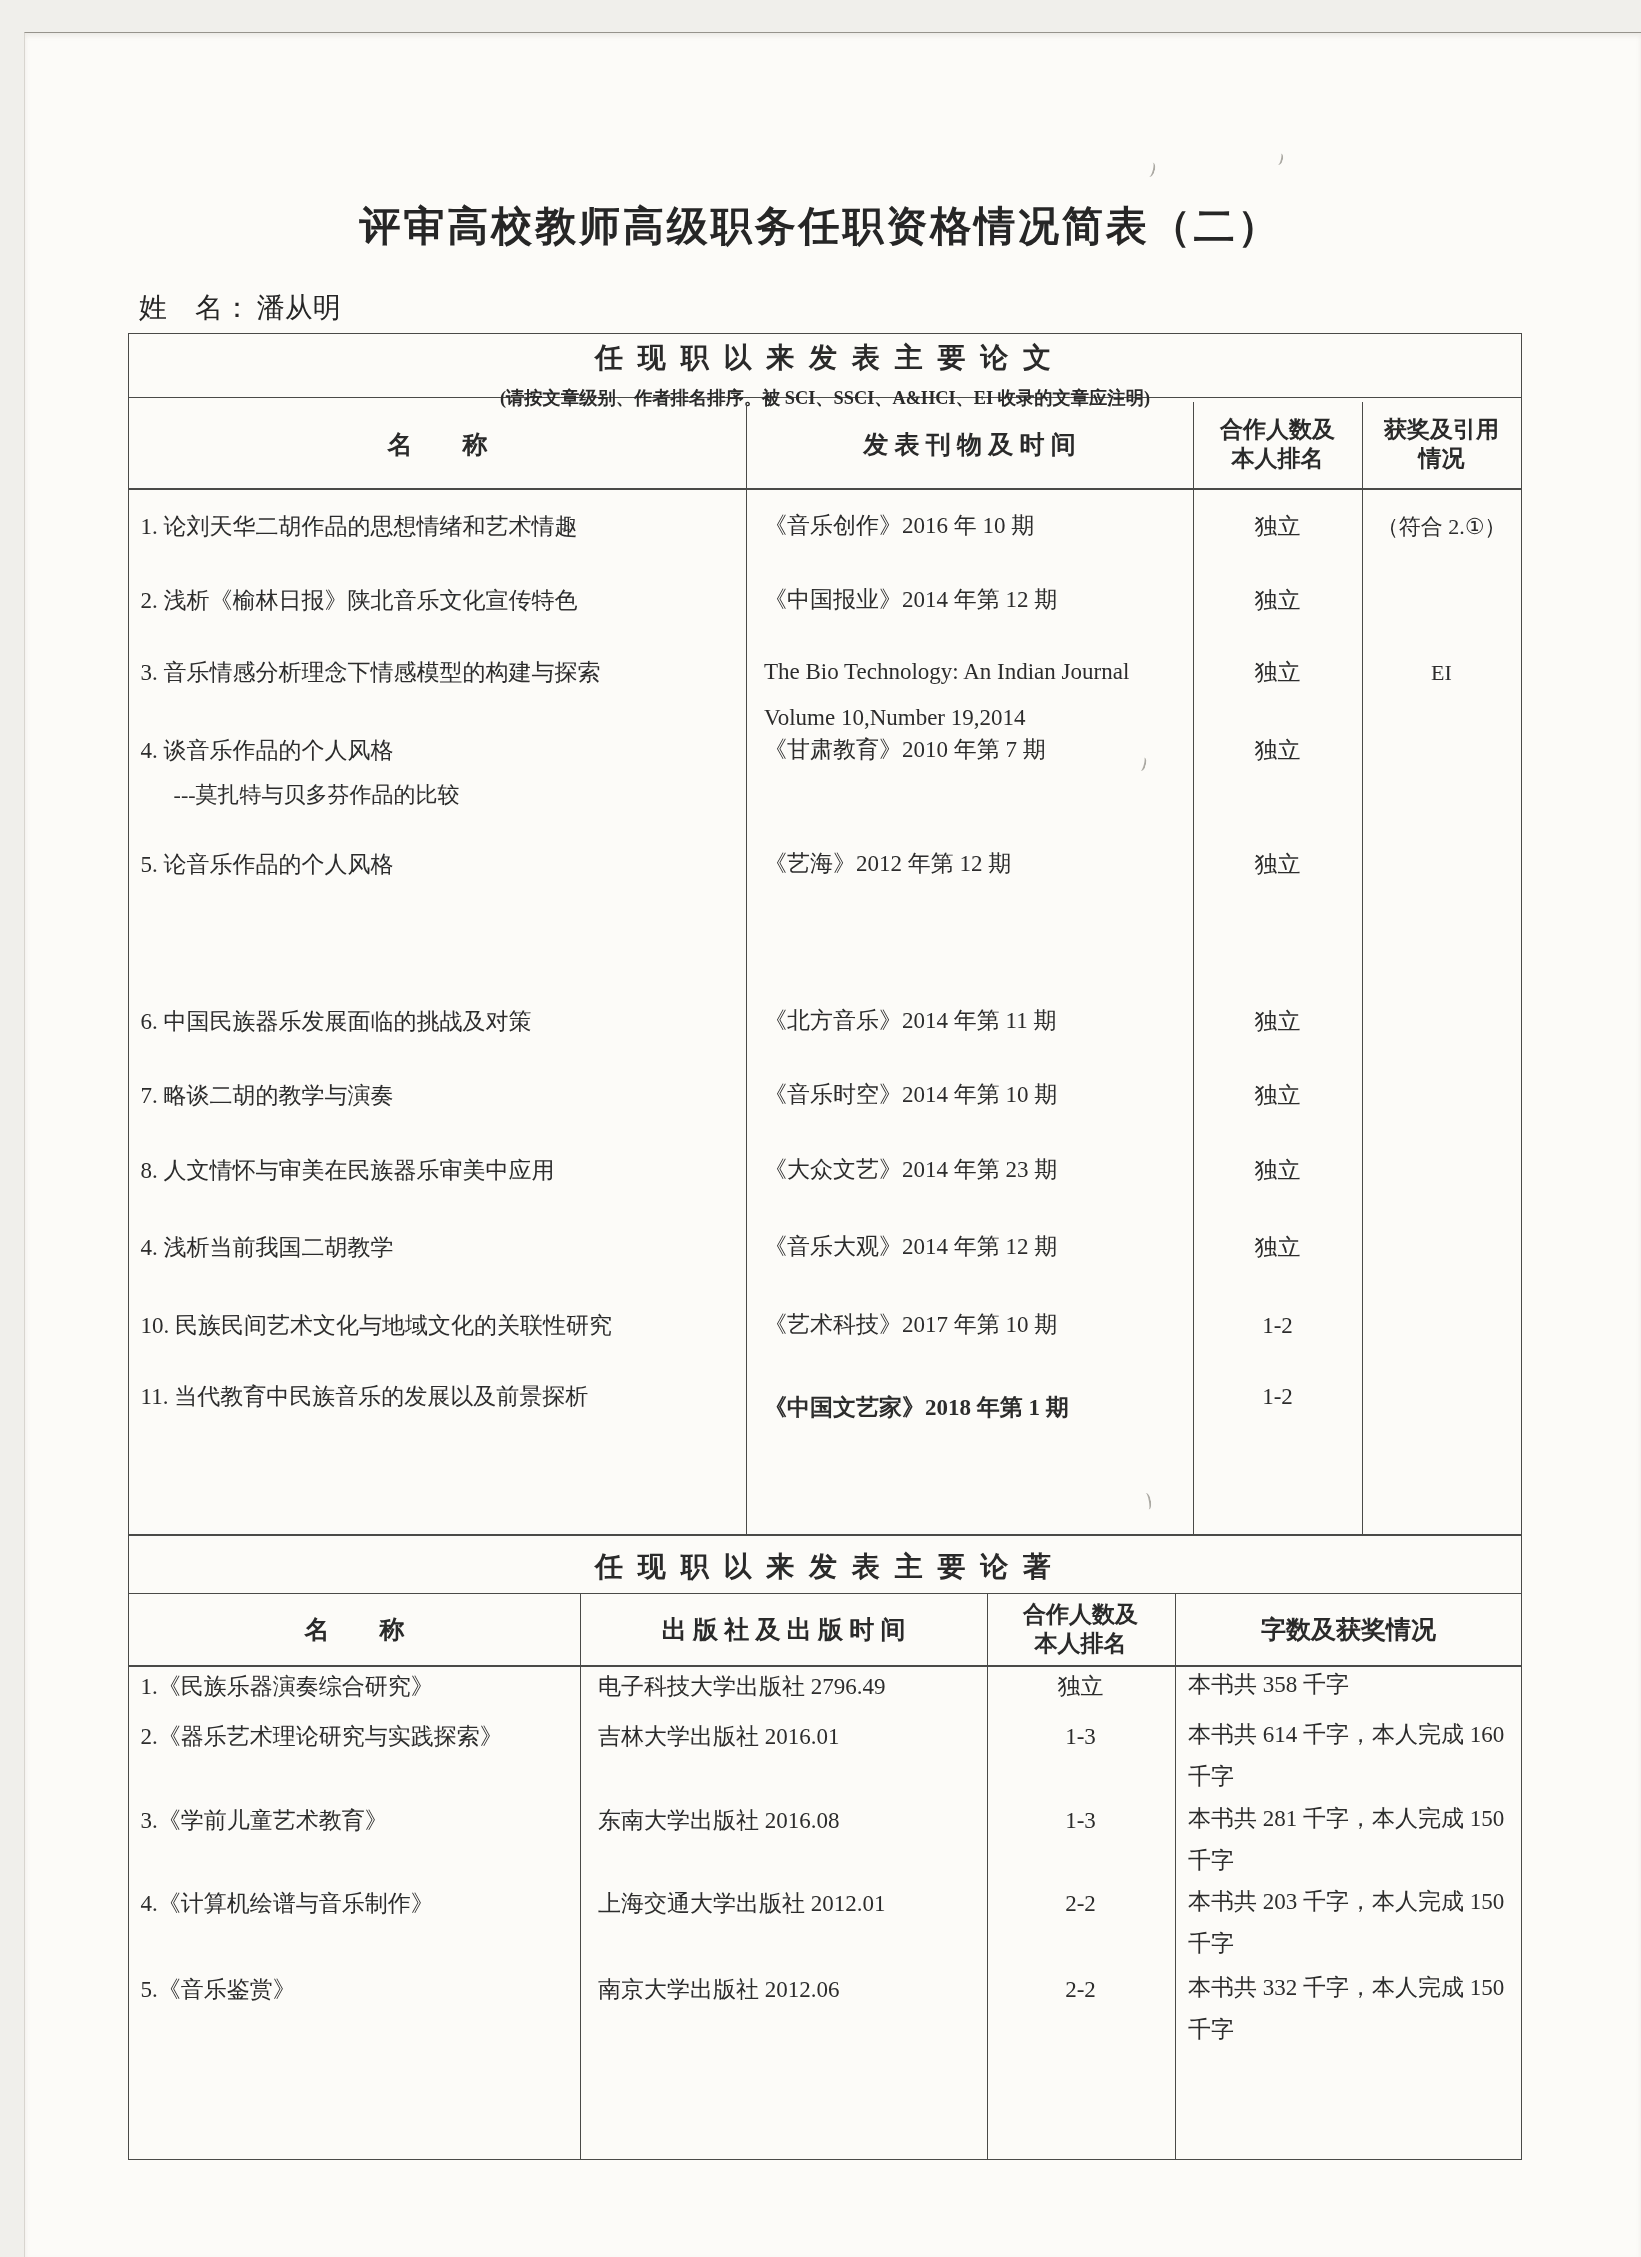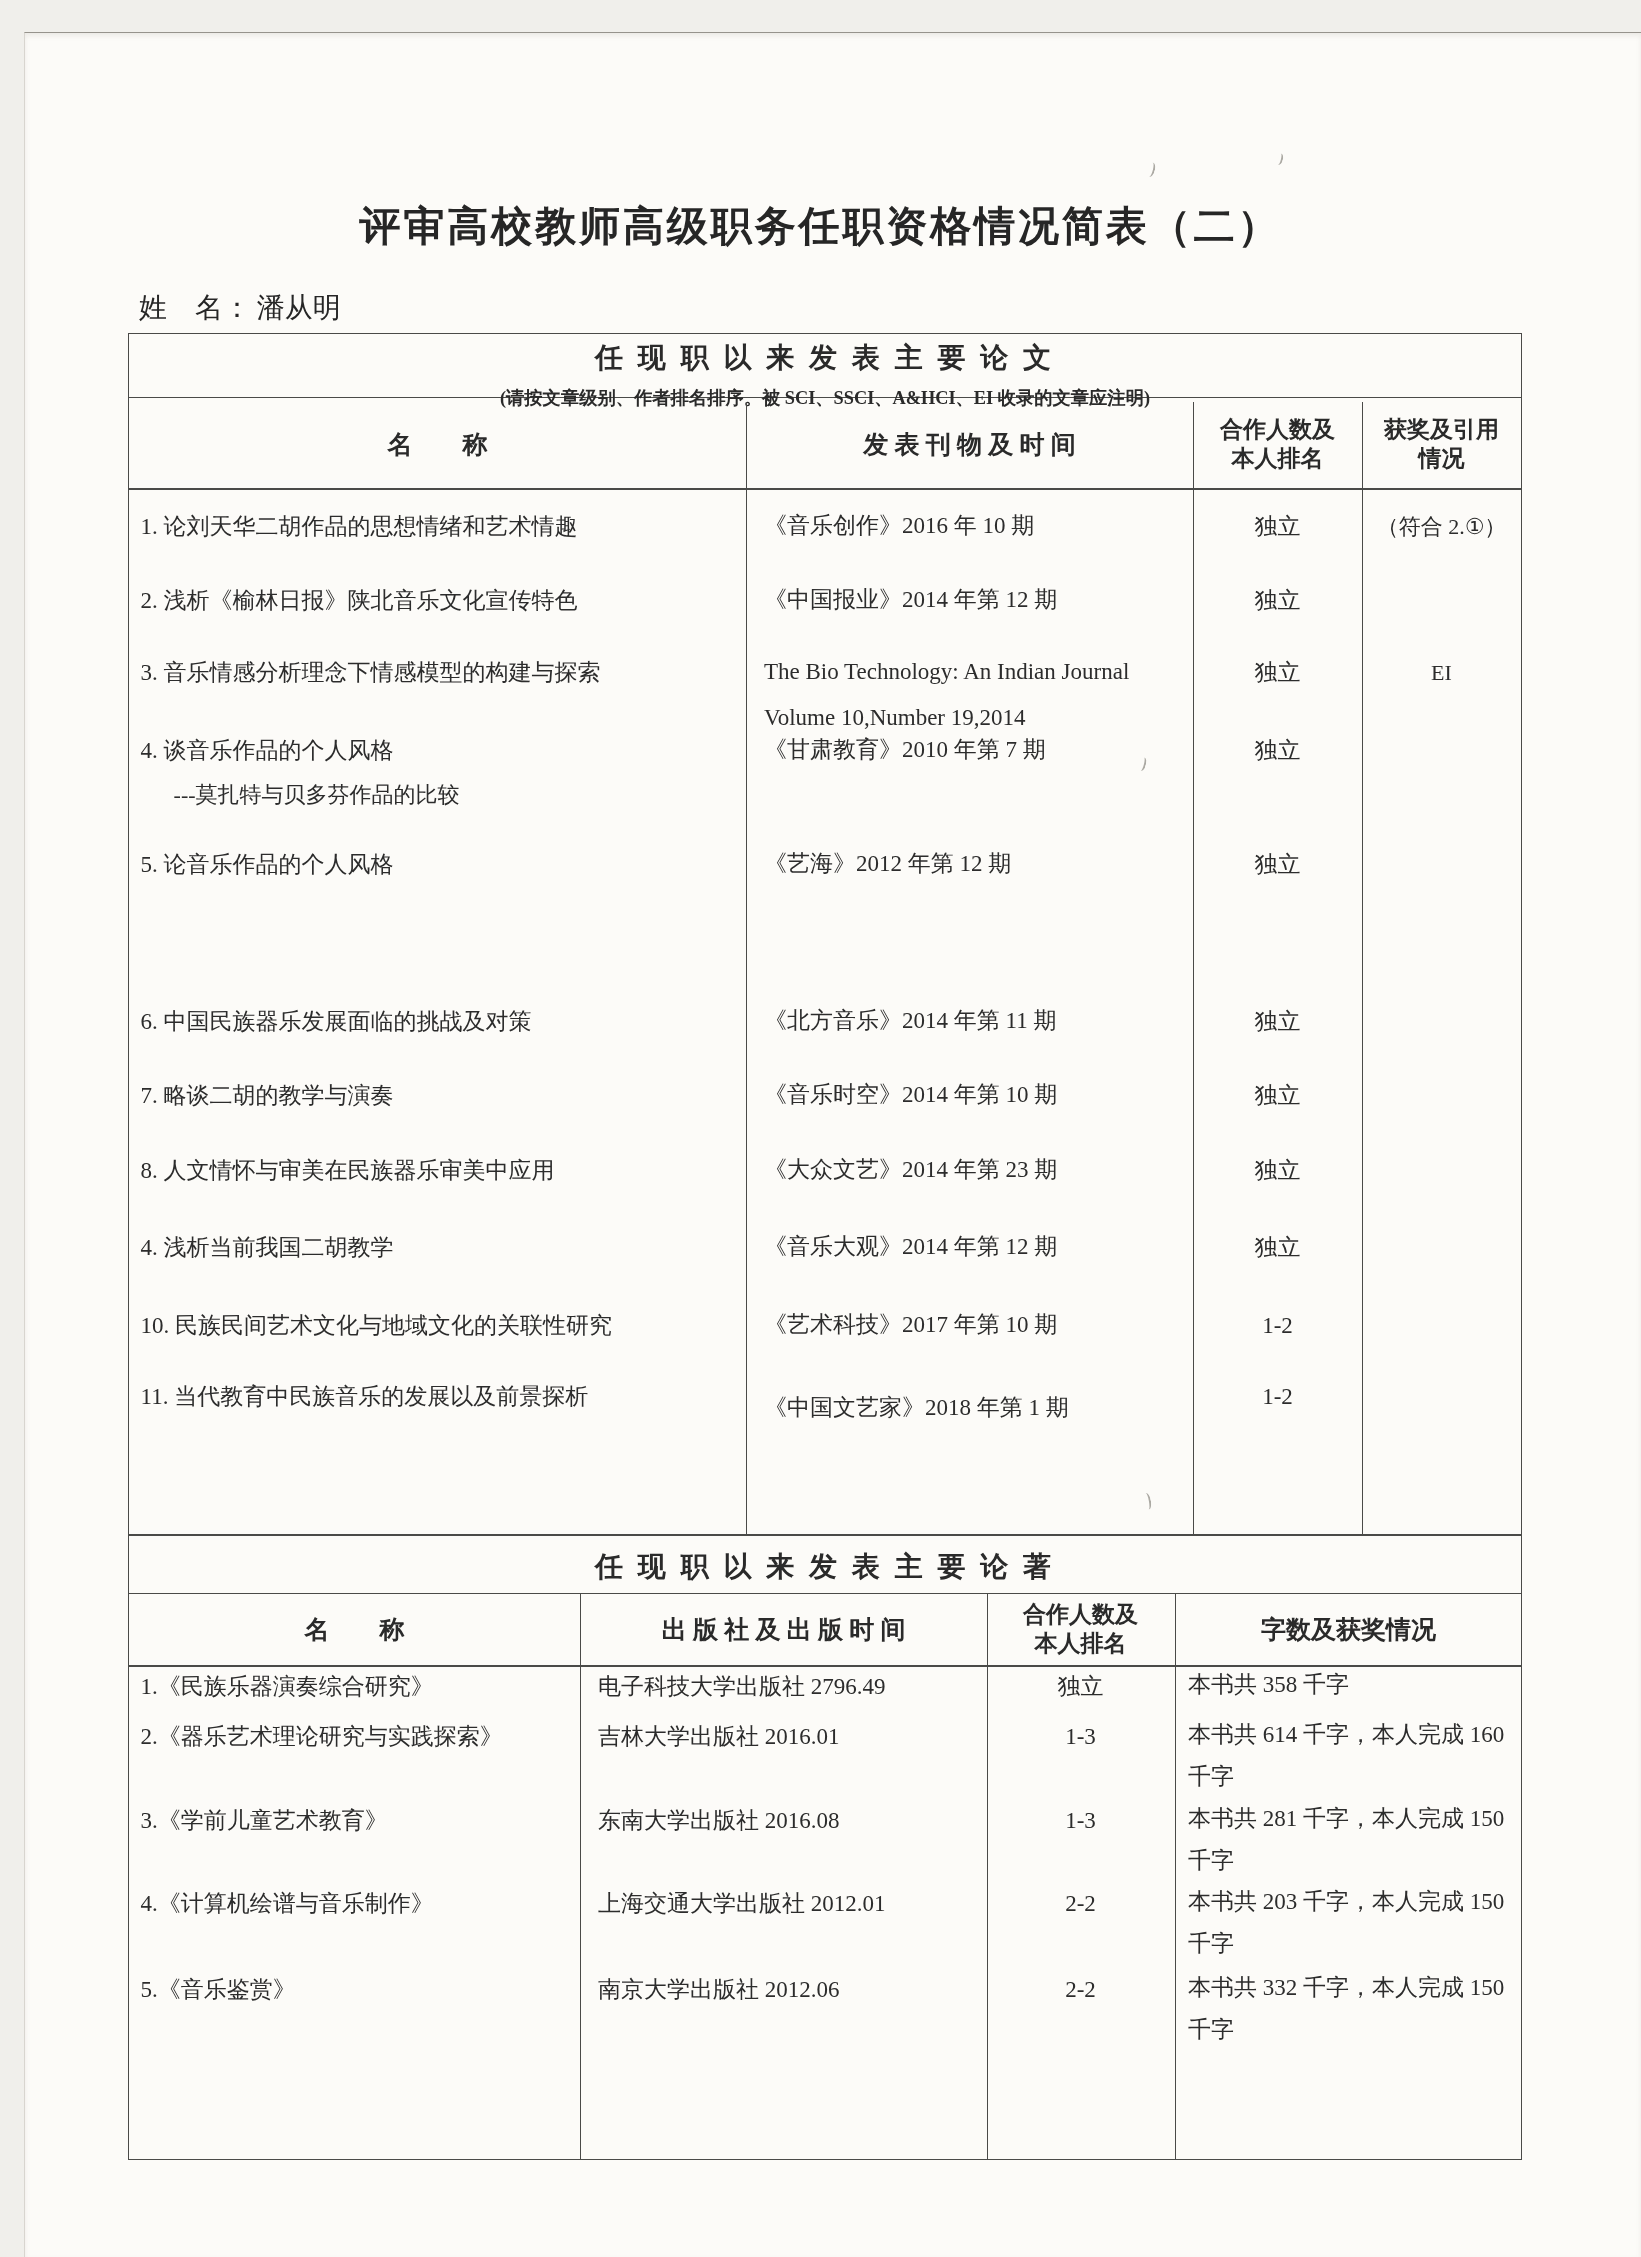--- a/index.html
+++ b/index.html
@@ -192,21 +192,21 @@
     <div class="cell p-title">10. 民族民间艺术文化与地域文化的关联性研究</div>
     <div class="cell p-journal">
         <div>《艺术科技》2017 年第 10 期</div>
       </div>
     <div class="cell p-rank">1-2</div>
     <div class="cell p-award"></div>
   </div>
 
   <div class="p-row" style="top:1049px;">
     <div class="cell p-title">11. 当代教育中民族音乐的发展以及前景探析</div>
-    <div class="cell p-journal" style="margin-top:1.9px;">
+    <div class="cell p-journal" style="margin-top:1.9px;font-weight:bold;">
         <div>《中国文艺家》2018 年第 1 期</div>
       </div>
     <div class="cell p-rank">1-2</div>
     <div class="cell p-award"></div>
   </div>
 </div>
 
 <div class="tbl t2">
   <div class="sec-title-row">
     <div class="sec-title">任 现 职 以 来 发 表 主 要 论 著</div>

